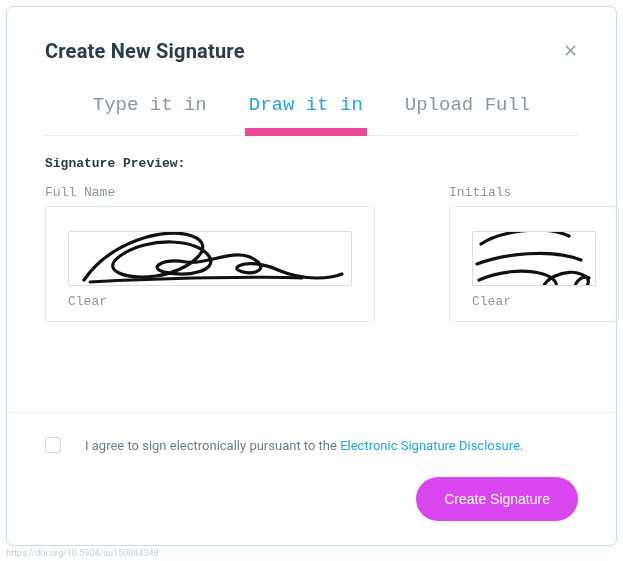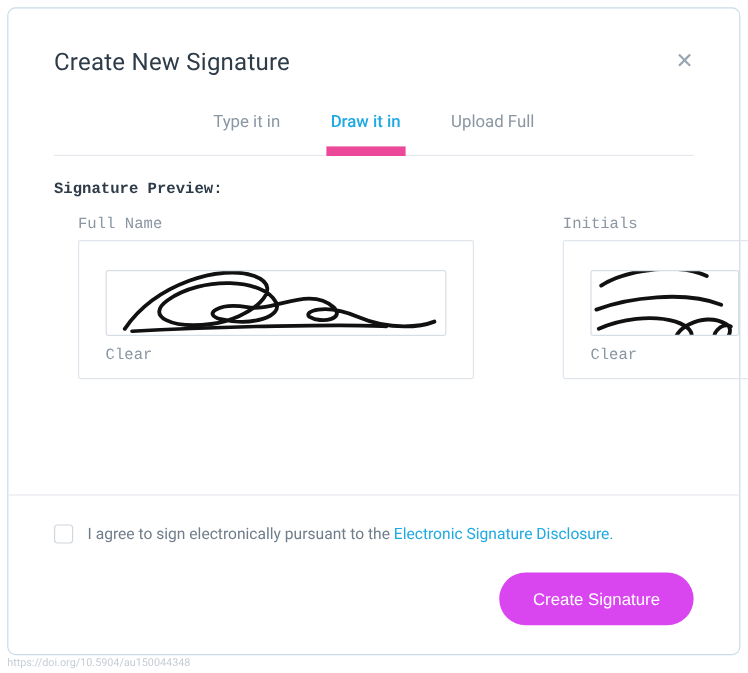--- a/index.html
+++ b/index.html
@@ -20,68 +20,68 @@
     flex-direction: column;
   }
   .modal-header {
     padding: 32px 38px 0 38px;
     display: flex;
     justify-content: space-between;
     align-items: center;
   }
   .modal-title {
     font-size: 20px;
-    font-weight: 400;
+    font-weight: 700;
     color: #2e3b49;
     letter-spacing: 0.2px;
   }
   .close-btn {
     font-size: 18px;
     color: #97a5b1;
     cursor: pointer;
     background: none;
     border: none;
     line-height: 1;
   }
   .tabs {
     margin: 30px 38px 0 38px;
     border-bottom: 1px solid #e6eaee;
     display: flex;
     justify-content: center;
     gap: 34px;
   }
   .tab {
     padding: 0 4px 12px 4px;
-    font-size: 14px;
+    font-size: 19px;
     color: #8a96a2;
     cursor: pointer;
     border-bottom: 2px solid transparent;
     position: relative;
     top: 1px;
+    font-family: Liberation Mono, monospace;
   }
   .tab.active {
     color: #1fa9e3;
     border-bottom: 8px solid #ec4899;
     font-weight: 500;
   }
   .body {
     padding: 20px 38px 24px 38px;
     flex: 0 0 auto;
     font-family: Liberation Mono, monospace;
   }
   .preview-label {
     font-size: 13px;
     font-weight: 600;
     color: #2e3b49;
     margin-bottom: 14px;
   }
   .row {
     display: flex;
     gap: 34px;
-    margin-left: 20px;
   }
   .col-full { flex: 0 0 330px; }
   .col-init { flex: 0 0 170px; padding-left: 40px; }
   .field-label {
     font-size: 13px;
     color: #8a96a2;
     margin-bottom: 6px;
   }
   .panel {
     border: 1px solid #e0e6eb;
@@ -110,21 +110,21 @@
     text-align: left;
   }
   .footer {
     border-top: 1px solid #e6eaee;
     padding: 24px 38px 24px 38px;
     margin-top: auto;
   }
   .agree-row {
     display: flex;
     align-items: center;
-    gap: 12px;
+    gap: 24px;
     margin-bottom: 24px;
   }
   .chk {
     width: 16px; height: 16px;
     border: 1.5px solid #cfd8df;
     border-radius: 3px;
     background: #fff;
     cursor: pointer;
     flex-shrink: 0;
   }

